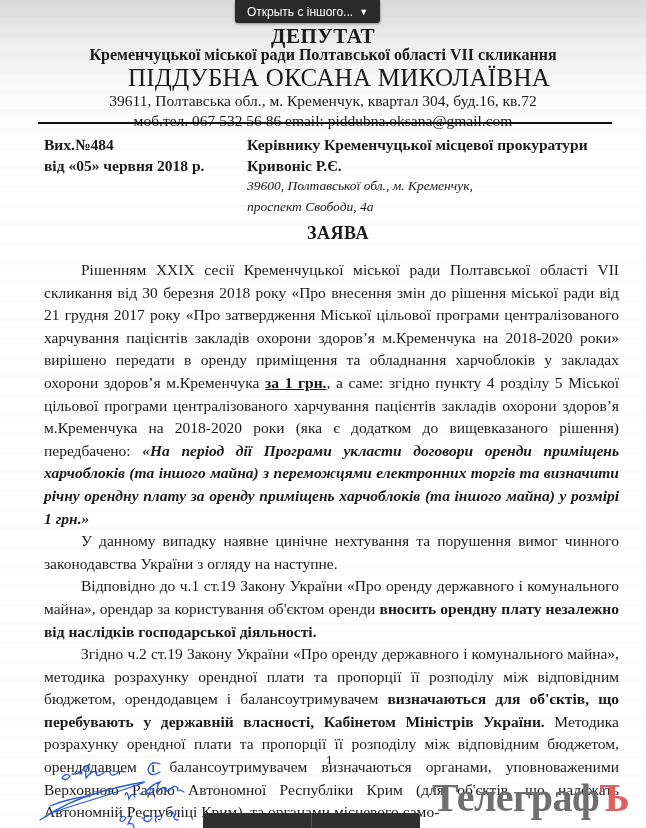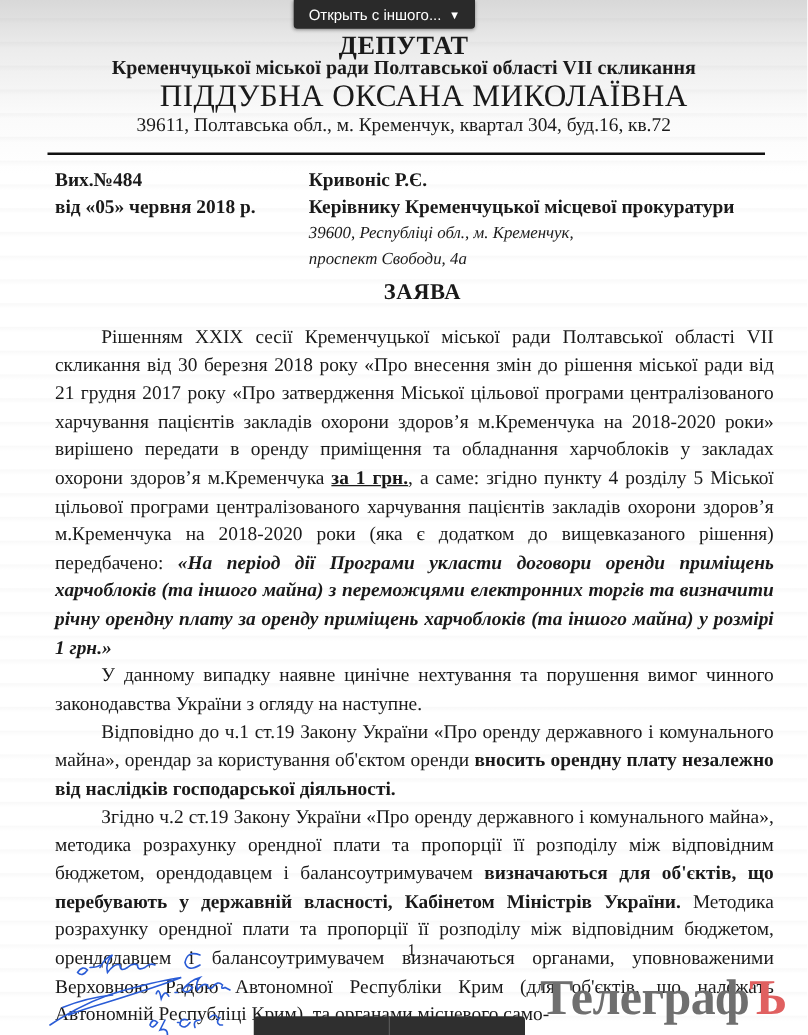--- a/index.html
+++ b/index.html
@@ -65,34 +65,35 @@
 
 <div class="page">
   <div class="ghost"></div>
   <div class="ghost-title">УКРАЇНА</div>
 
   <div class="header">
     <div class="h-deputat">ДЕПУТАТ</div>
     <div class="h-council">Кременчуцької міської ради Полтавської області VII скликання</div>
     <div class="h-name">ПІДДУБНА ОКСАНА МИКОЛАЇВНА</div>
     <div class="h-addr">39611, Полтавська обл., м. Кременчук, квартал 304, буд.16, кв.72</div>
+    <div class="h-contact">моб.тел. 067 532 56 86  email: piddubna.oksana@gmail.com</div>
   </div>
   <div class="rule"></div>
 
   <div class="outno">
     <div>Вих.№484</div>
     <div>від «05» червня 2018 р.</div>
   </div>
 
   <div class="addressee">
+    <div>Керівнику Кременчуцької місцевої прокуратури</div>
     <div>Кривоніс Р.Є.</div>
-    <div>Керівнику Кременчуцької місцевої прокуратури</div>
   </div>
   <div class="addr2">
-    <div>39600, Республіці обл., м. Кременчук,</div>
+    <div>39600, Полтавської обл., м. Кременчук,</div>
     <div>проспект Свободи, 4а</div>
   </div>
 
   <div class="zayava">ЗАЯВА</div>
 
   <div class="body-text">
     <p><span>Рішенням XXIX сесії Кременчуцької міської ради Полтавської області VII скликання від 30 березня 2018 року «Про внесення змін до рішення міської ради від 21 грудня 2017 року «Про затвердження Міської цільової програми централізованого харчування пацієнтів закладів охорони здоров’я м.Кременчука на 2018-2020 роки» вирішено передати в оренду приміщення та обладнання харчоблоків у закладах охорони здоров’я м.Кременчука </span><span class="u">за 1 грн.</span><span>, а саме: згідно пункту 4 розділу 5 Міської цільової програми централізованого харчування пацієнтів закладів охорони здоров’я м.Кременчука на 2018-2020 роки (яка є додатком до вищевказаного рішення) передбачено: </span><span class="bi">«На період дії Програми укласти договори оренди приміщень харчоблоків (та іншого майна) з переможцями електронних торгів та визначити річну орендну плату за оренду приміщень харчоблоків (та іншого майна) у розмірі 1 грн.»</span></p>
     <p>У данному випадку наявне цинічне нехтування та порушення вимог чинного законодавства України з огляду на наступне.</p>
     <p><span>Відповідно до ч.1 ст.19 Закону України «Про оренду державного і комунального майна», орендар за користування об'єктом оренди </span><span class="b">вносить орендну плату незалежно від наслідків господарської діяльності.</span></p>
     <p><span>Згідно ч.2 ст.19 Закону України «Про оренду державного і комунального майна», методика розрахунку орендної плати та пропорції її розподілу між відповідним бюджетом, орендодавцем і балансоутримувачем </span><span class="b">визначаються для об'єктів, що перебувають у державній власності, Кабінетом Міністрів України.</span><span> Методика розрахунку орендної плати та пропорції її розподілу між відповідним бюджетом, орендодавцем і балансоутримувачем визначаються органами, уповноваженими Верховною Радою Автономної Республіки Крим (для об'єктів, що належать Автономній Республіці Крим), та органами місцевого само-</span></p>

